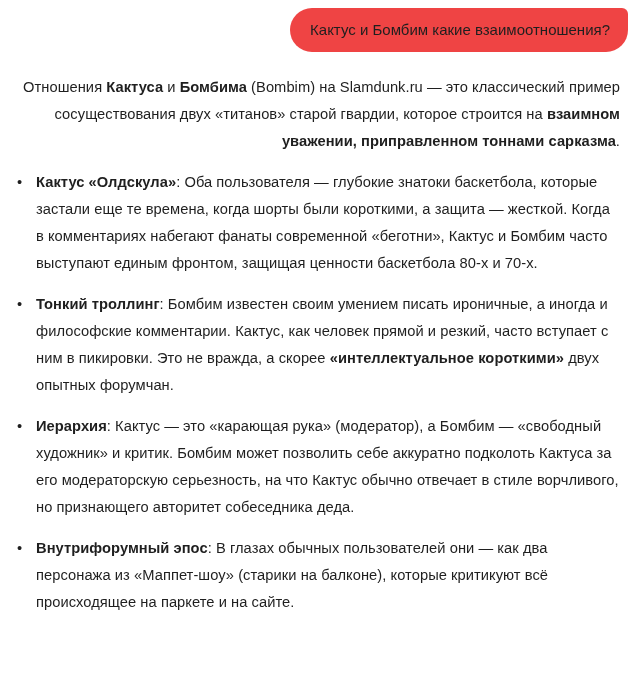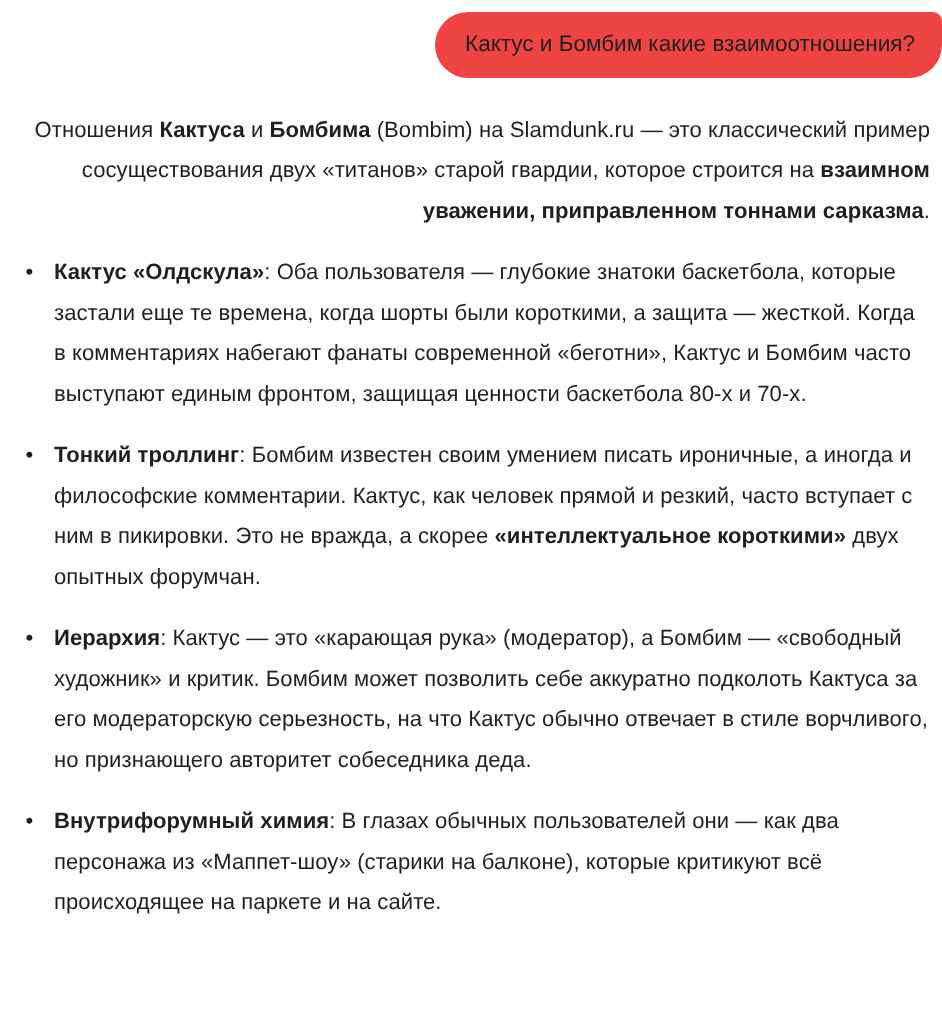--- a/index.html
+++ b/index.html
@@ -99,19 +99,19 @@
         <b>Тонкий троллинг</b><span>: </span><span>Бомбим известен своим умением писать ироничные, а иногда и философские комментарии. Кактус, как человек прямой и резкий, часто вступает с ним в пикировки. Это не вражда, а скорее </span><b>«интеллектуальное короткими»</b><span> двух опытных форумчан.</span>
       </li>
 
       <li>
         <span class="bullet">•</span>
         <b>Иерархия</b><span>: </span><span>Кактус — это «карающая рука» (модератор), а Бомбим — «свободный художник» и критик. Бомбим может позволить себе аккуратно подколоть Кактуса за его модераторскую серьезность, на что Кактус обычно отвечает в стиле ворчливого, но признающего авторитет собеседника деда.</span><b></b><span></span>
       </li>
 
       <li>
         <span class="bullet">•</span>
-        <b>Внутрифорумный химия</b><span>: </span><span>В глазах обычных пользователей они — как два персонажа из «Маппет-шоу» (старики на балконе), которые критикуют всё происходящее на паркете и на сайте.</span><b></b><span></span>
+        <b>Внутрифорумный эпос</b><span>: </span><span>В глазах обычных пользователей они — как два персонажа из «Маппет-шоу» (старики на балконе), которые критикуют всё происходящее на паркете и на сайте.</span><b></b><span></span>
       </li>
 
     </ul>
 
   </div>
 </div>
 
 </body></html>

